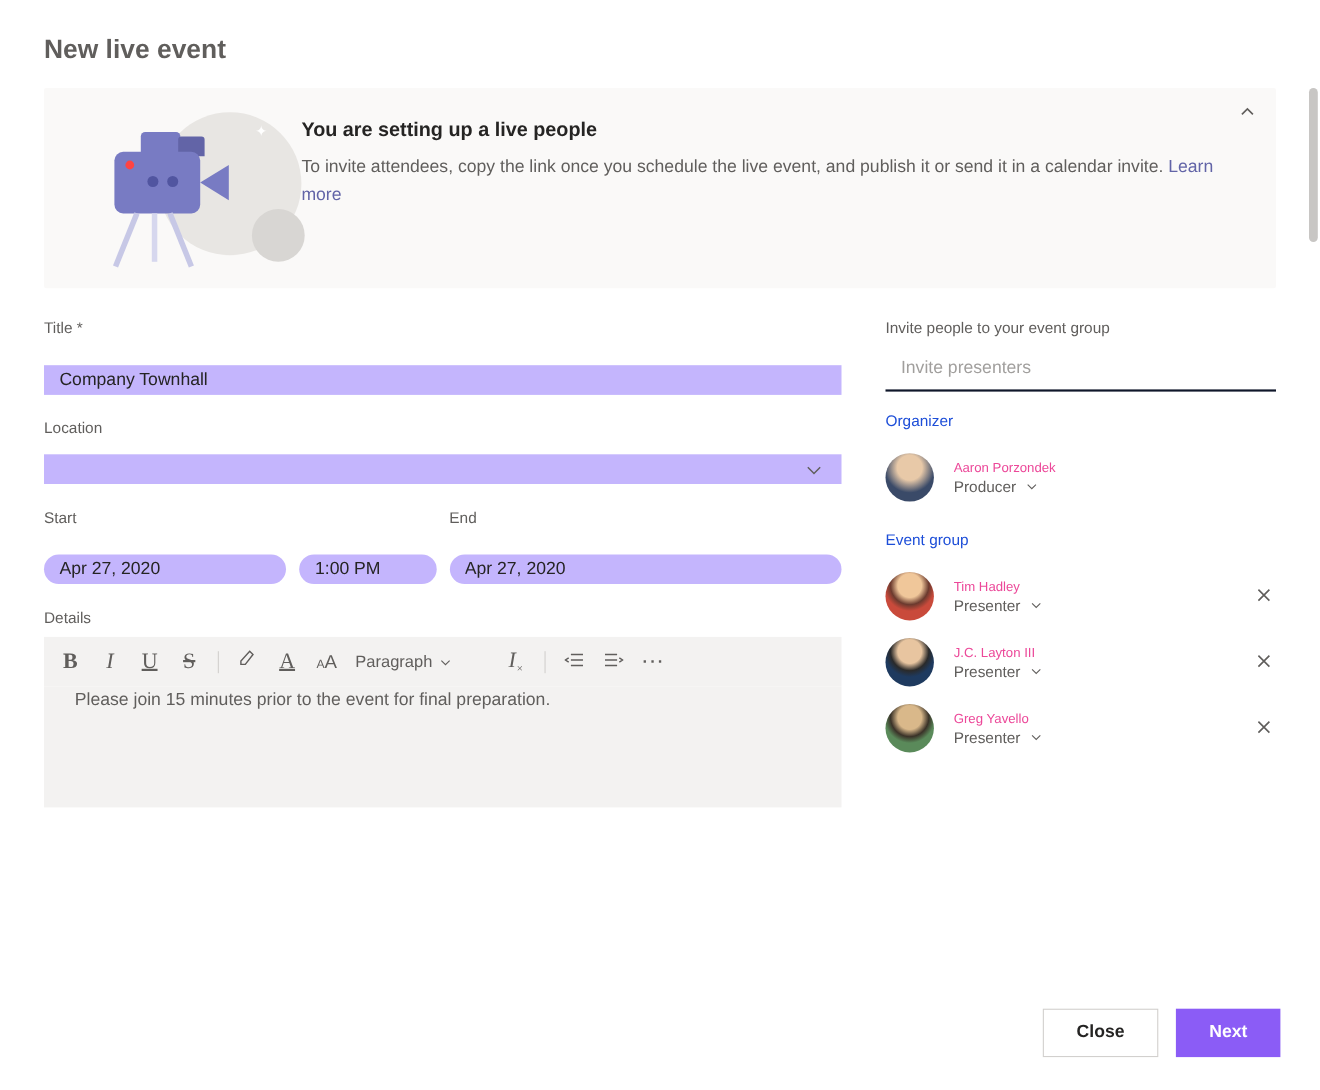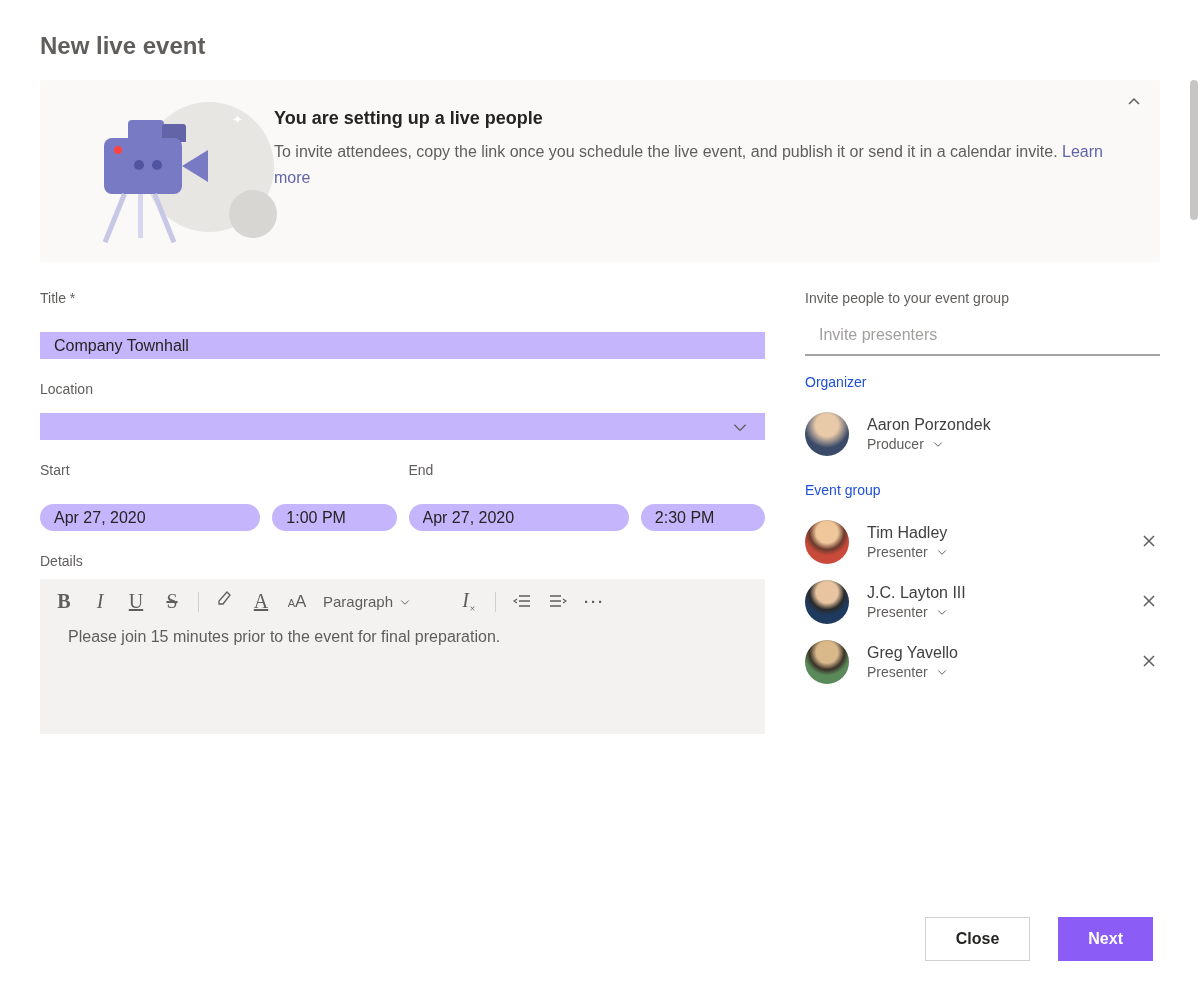--- a/index.html
+++ b/index.html
@@ -30,30 +30,30 @@
   .richbar { background:#f3f2f1; padding:10px 14px; display:flex; align-items:center; gap:16px; color:#605e5c; }
   .richbar .rb-item { font-family:"Times New Roman",serif; font-size:20px; cursor:pointer; min-width:20px; text-align:center; }
   .richbar .rb-item.sans { font-family:"Segoe UI",Arial,sans-serif; font-size:15px; }
   .richbar .sep { width:1px; height:20px; background:#d2d0ce; }
   .richbar .para { display:flex; align-items:center; gap:6px; font-family:"Segoe UI",Arial,sans-serif; font-size:15px; }
   .richbody { background:#f3f2f1; min-height:110px; padding:4px 28px 20px 28px; font-size:16px; color:#605e5c; }
   .sec-label { font-size:14px; color:#1d4ed8; margin-bottom:14px; margin-top:18px; }
   .person { display:flex; align-items:center; gap:18px; padding:8px 0; position:relative; }
   .avatar { width:44px; height:44px; border-radius:50%; flex-shrink:0; }
   .p-info { flex:1; }
-  .p-name { font-size:16px; color:#404040; }
+  .p-name { font-size:12px; color:#ec4899; }
   .p-role { font-size:14px; color:#605e5c; display:flex; align-items:center; gap:8px; margin-top:2px; }
   .x-btn { color:#605e5c; font-size:18px; cursor:pointer; padding:4px; }
-  .footer { position:absolute; bottom:30px; right:47px; display:flex; gap:28px; }
+  .footer { position:absolute; bottom:30px; right:36px; display:flex; gap:16px; }
   .btn { height:44px; padding:0 30px; font-size:16px; font-weight:600; border:none; cursor:pointer; font-family:inherit; display:flex; align-items:center; justify-content:center; }
   .btn-secondary { background:#fff; border:1px solid #d2d0ce; color:#252423; }
   .btn-primary { background:#8b5cf6; color:#fff; }
   .chev-down { display:inline-block; }
   .chev-down svg { display:block; }
-  .invite-input { width:100%; height:40px; background:#fff; border:none; border-bottom:2px solid #a3a3a3; padding:0 14px; font-size:16px; font-family:inherit; color:#252423; }
+  .invite-input { width:100%; height:40px; background:#fff; border:none; border-bottom:2px solid #0f172a; padding:0 14px; font-size:16px; font-family:inherit; color:#252423; }
   .invite-input::placeholder { color:#a19f9d; }
   
   .ill-bigcircle { position:absolute; width:130px; height:130px; border-radius:50%; background:#e8e6e3; left:80px; top:4px; }
   .ill-smcircle { position:absolute; width:48px; height:48px; border-radius:50%; background:#d8d6d3; left:165px; top:92px; }
   .ill-star { position:absolute; left:168px; top:14px; color:#fff; font-size:13px; }
   .cam-body { position:absolute; left:40px; top:40px; width:78px; height:56px; background:#787bc3; border-radius:8px; }
   .cam-body:before { content:""; position:absolute; right:-26px; top:12px; width:0; height:0; border-top:16px solid transparent; border-bottom:16px solid transparent; border-right:26px solid #787bc3; }
   .cam-top-reel { position:absolute; left:64px; top:22px; width:36px; height:22px; background:#787bc3; border-radius:4px 4px 0 0; }
   .cam-top-reel2 { position:absolute; left:98px; top:26px; width:24px; height:18px; background:#6264a7; border-radius:3px 3px 0 0; }
   .cam-dot { position:absolute; width:8px; height:8px; background:#ff4343; border-radius:50%; left:50px; top:48px; }
@@ -126,21 +126,20 @@
             <label class="fld-label">Start</label>
             <div class="date-block">
               <input class="input" value="Apr 27, 2020" style="">
               <input class="input time" value="1:00 PM" style="">
             </div>
           </div>
           <div style="flex:1">
             <label class="fld-label">End</label>
             <div class="date-block">
               <input class="input" value="Apr 27, 2020" style="">
-              <input class="input time" value="2:30 PM" style="">
             </div>
           </div>
         </div>
         <div class="fld-group">
           <label class="fld-label">Details</label>
           <div class="richbar">
             <span class="rb-item" style="font-weight:700">B</span>
             <span class="rb-item" style="font-style:italic">I</span>
             <span class="rb-item" style="text-decoration:underline">U</span>
             <span class="rb-item" style="text-decoration:line-through">S</span>

